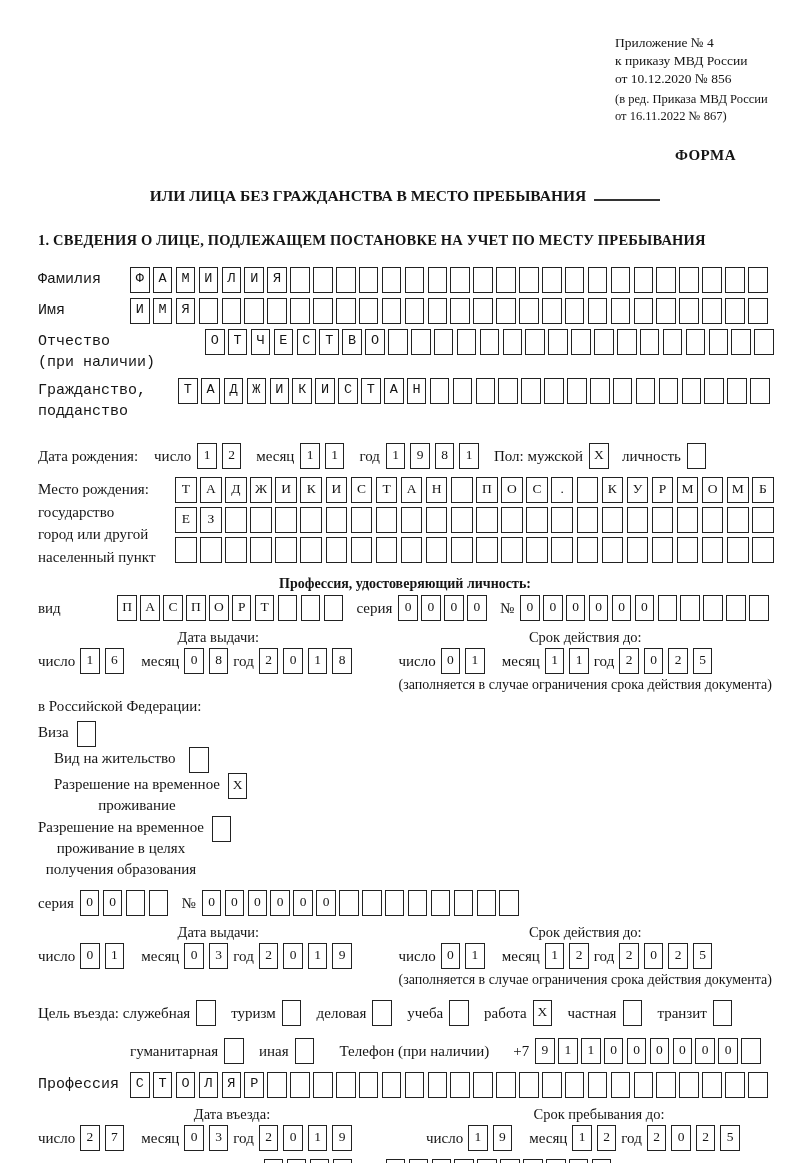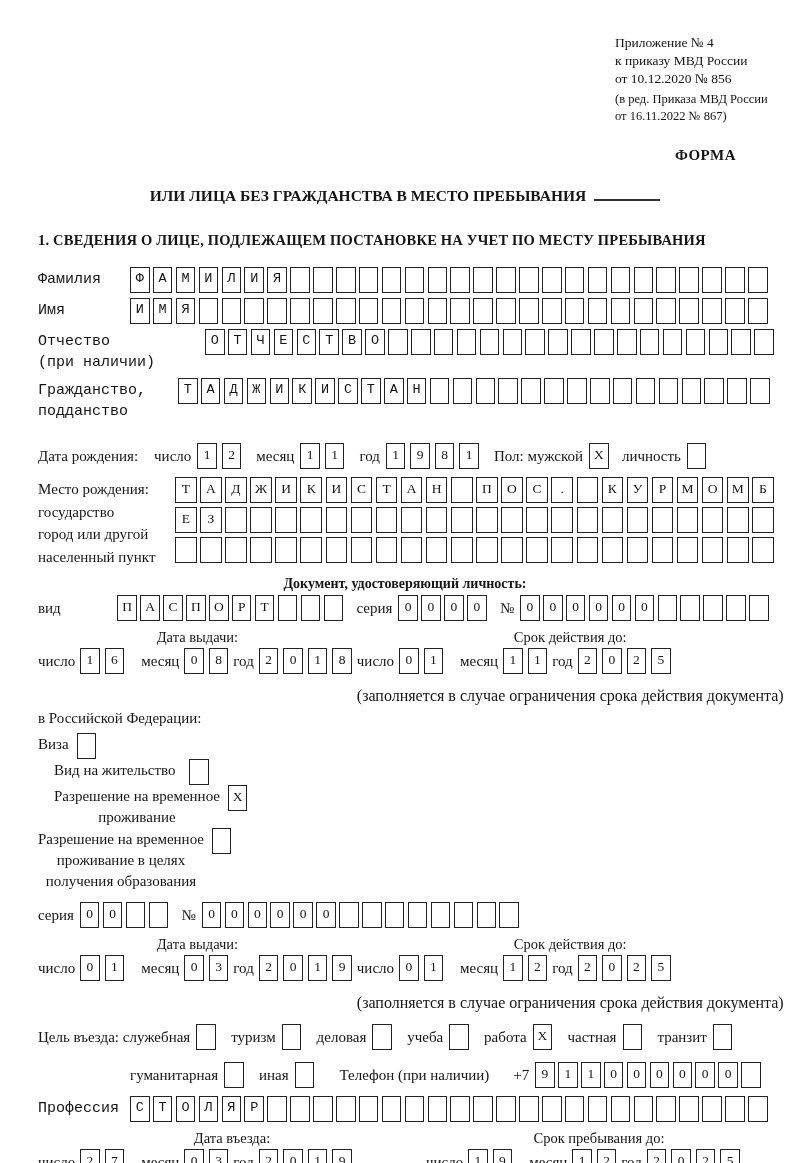--- a/index.html
+++ b/index.html
@@ -39,21 +39,21 @@
 
   
   .dateblock{display:flex;margin-top:8px;}
   .dgroup{display:flex;flex-direction:column;}
   .dgroup.l{width:388px;}
   .dgroup.r{flex:1;}
   .dheading{text-align:center;font-size:14.5px;margin-bottom:2px;}
   .drow{display:flex;align-items:center;}
   .drow .dlbl{margin-right:5px;white-space:nowrap;}
   .drow .gap{margin-left:12px;}
-  .dnote{font-size:16px;text-align:center;margin-top:13px;white-space:nowrap;}
+  .dnote{font-size:14px;text-align:center;margin-top:3px;white-space:nowrap;}
 
   
   .freeline{margin-top:10px;line-height:22px;}
   .opts{display:flex;align-items:flex-start;margin-top:4px;flex-direction:column;}
   .opt{display:flex;align-items:flex-start;margin-right:14px;}
   .opt .optlbl{white-space:pre-line;text-align:center;line-height:21px;padding-top:1px;margin-right:8px;}
   .opt.first .optlbl{text-align:left;}
 
   
   .purps{display:flex;align-items:center;margin-top:12px;flex-wrap:nowrap;}
@@ -336,21 +336,21 @@
           <span class="cell"></span>
           <span class="cell"></span>
           <span class="cell"></span>
           <span class="cell"></span>
           <span class="cell"></span>
           <span class="cell"></span>
         </div>
     </div>
   </div>
 
-  <div class="center-b">Документ, удостоверяющий личность:</div>
+  <div class="center-b">Профессия, удостоверяющий личность:</div>
   <div class="inlinebits" style="margin-top:3px;">
     <span class="dlbl first" style="width:78px;">вид</span>
     <span class="cells">
         <span class="cell">П</span>
         <span class="cell">А</span>
         <span class="cell">С</span>
         <span class="cell">П</span>
         <span class="cell">О</span>
         <span class="cell">Р</span>
         <span class="cell">Т</span>

